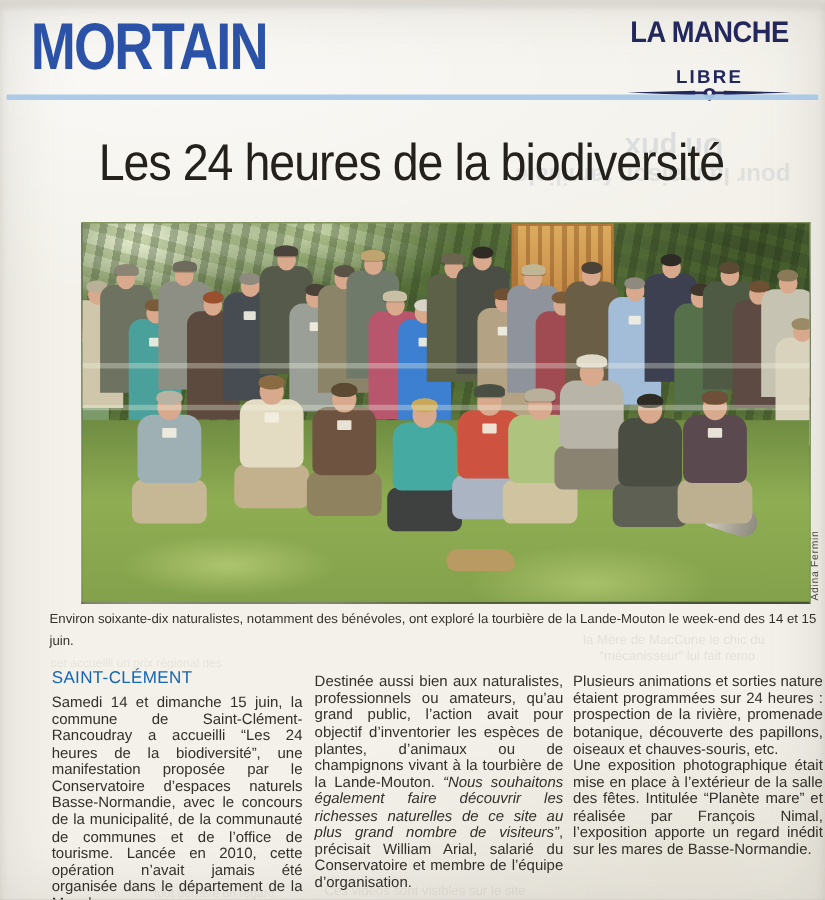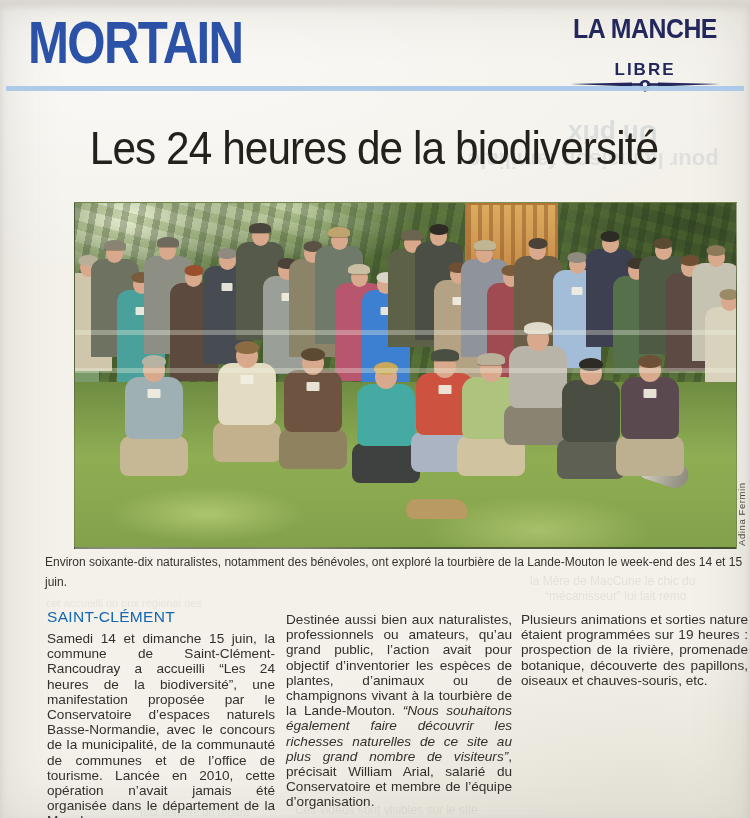--- a/index.html
+++ b/index.html
@@ -348,21 +348,22 @@
 
   <div class="col col1">
     <p>Samedi 14 et dimanche 15 juin, la commune de Saint-Clément-Rancoudray a accueilli “Les 24 heures de la biodiversité”, une manifestation proposée par le Conservatoire d’espaces naturels Basse-Normandie, avec le concours de la municipalité, de la communauté de communes et de l’office de tourisme. Lancée en 2010, cette opération n’avait jamais été organisée dans le département de la Manche.</p>
   </div>
 
   <div class="col col2">
     <p><span>Destinée aussi bien aux naturalistes, professionnels ou amateurs, qu’au grand public, l’action avait pour objectif d’inventorier les espèces de plantes, d’animaux ou de champignons vivant à la tourbière de la Lande-Mouton. </span><em>“Nous souhaitons également faire découvrir les richesses naturelles de ce site au plus grand nombre de visiteurs”</em><span>, précisait William Arial, salarié du Conservatoire et membre de l’équipe d’organisation.</span></p>
   </div>
 
   <div class="col col3">
-    <p>Plusieurs animations et sorties nature étaient programmées sur 19 heures : prospection de la rivière, promenade botanique, découverte des papillons, oiseaux et chauves-souris, etc.</p>
+    <p>Plusieurs animations et sorties nature étaient programmées sur 24 heures : prospection de la rivière, promenade botanique, découverte des papillons, oiseaux et chauves-souris, etc.</p>
+    <p>Une exposition photographique était mise en place à l’extérieur de la salle des fêtes. Intitulée “Planète mare” et réalisée par François Nimal, l’exposition apporte un regard inédit sur les mares de Basse-Normandie.</p>
   </div>
 
   <div id="ghosts">
       <div class="ghost flip" style="left: 568px; top: 118px; font-size: 26px; opacity: 0.2;">Un prix</div>
       <div class="ghost flip" style="left: 468px; top: 147px; font-size: 22px; opacity: 0.16;">pour la maison familiale</div>
       <div class="ghost gray" style="left: 530px; top: 574px; font-size: 12px; opacity: 0.15;">la Mère de MacCune le chic du</div>
       <div class="ghost gray" style="left: 545px; top: 589px; font-size: 12px; opacity: 0.15;">“mécanisseur” lui fait remo</div>
       <div class="ghost gray" style="left: 46px; top: 597px; font-size: 11px; opacity: 0.12;">cet accueilli un prix régional des</div>
       <div class="ghost gray" style="left: 295px; top: 803px; font-size: 12px; opacity: 0.13;">Ces vidéos sont visibles sur le site</div>
       <div class="ghost gray" style="left: 140px; top: 806px; font-size: 11px; opacity: 0.11;">tout derrière un regard</div>

